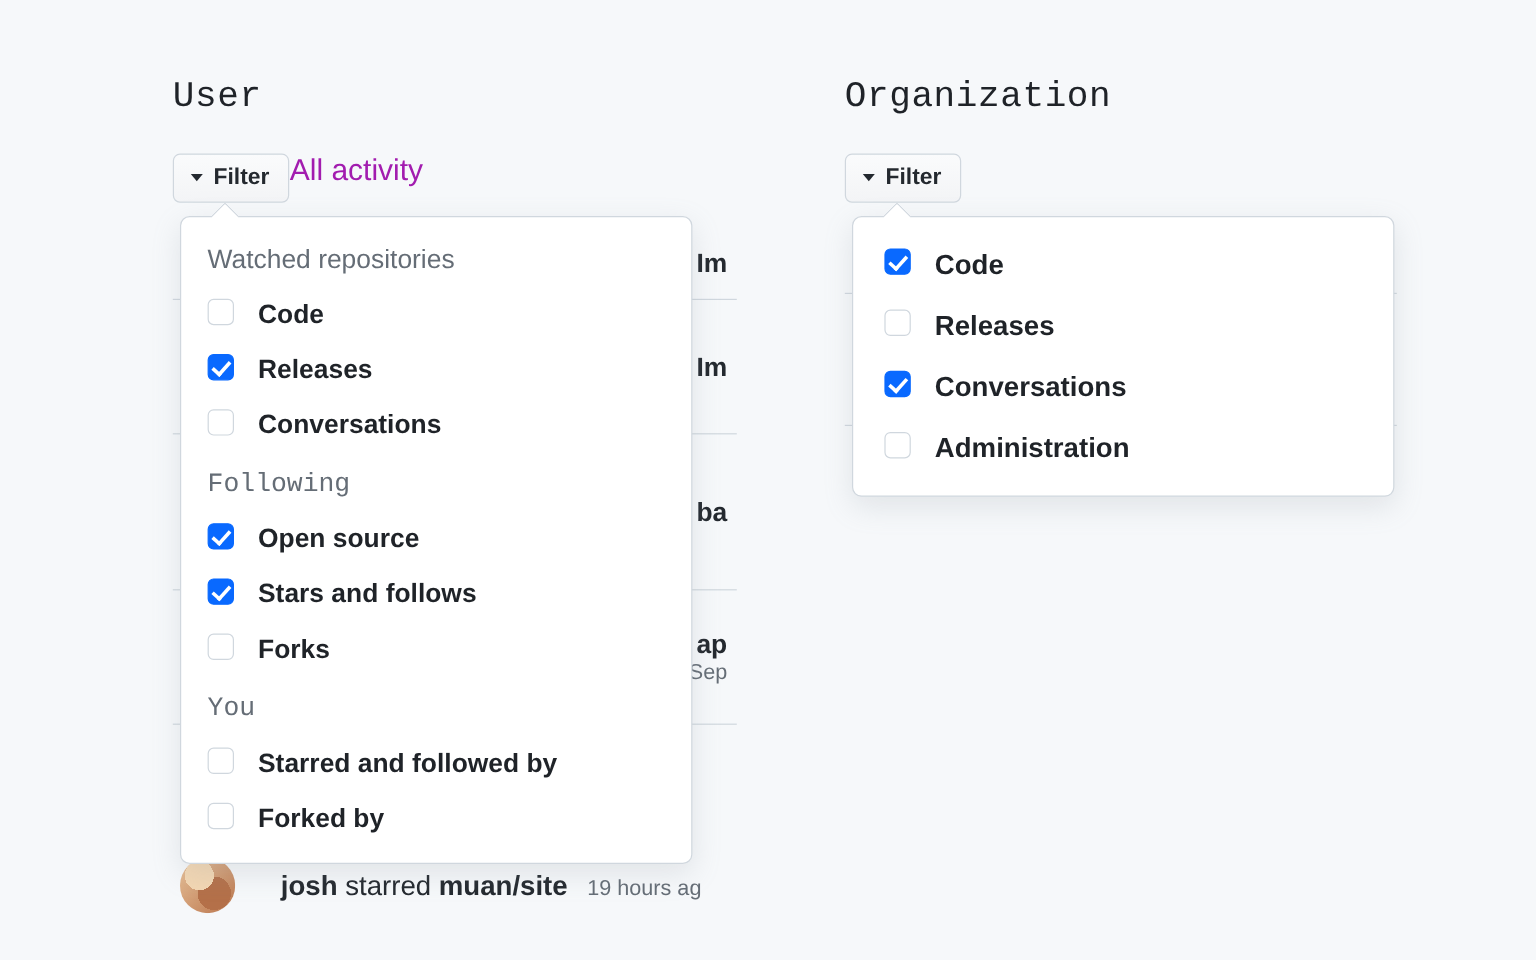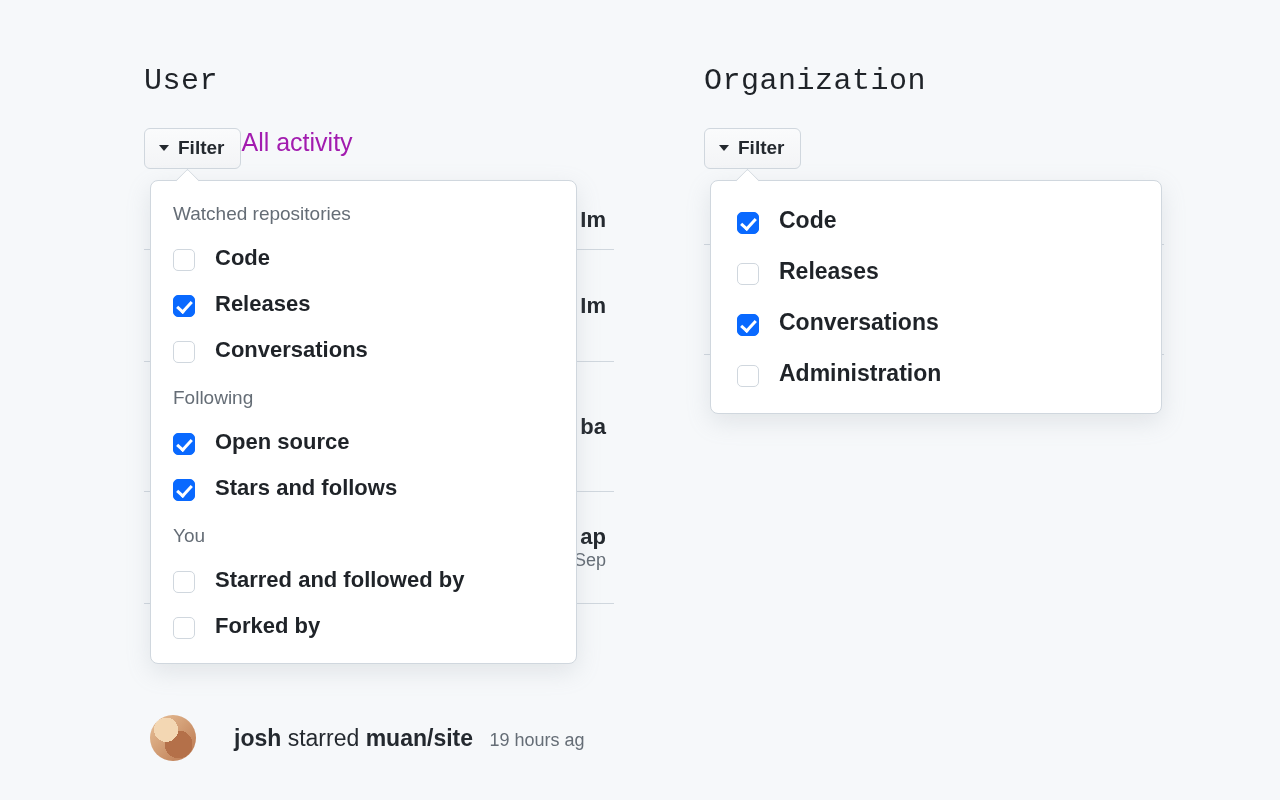--- a/index.html
+++ b/index.html
@@ -75,30 +75,30 @@
       background: #fff;
       border-left: 1px solid #d0d7de;
       border-top: 1px solid #d0d7de;
       transform: rotate(45deg);
       border-top-left-radius: 2px;
     }
     .dd-user { left: 150px; top: 180px; width: 427px; }
     .dd-org  { left: 710px; top: 180px; width: 452px; }
 
     .group-label {
-      font-size: 19px;
+      font-size: 22px;
       color: #656d76;
       padding: 8px 22px 10px;
       font-weight: 400;
     }
-    .group-label.tight-top { padding-top: 14px; }
+    .group-label.tight-top { padding-top: 14px; font-family: Liberation Mono, monospace; }
 
     .item {
       display: flex;
-      align-items: flex-end;
+      align-items: flex-start;
       gap: 20px;
       padding: 10px 22px;
       font-size: 22px;
       font-weight: 600;
       color: #1f2328;
       cursor: pointer;
     }
     .dd-org .item { font-size: 23px; padding: 12px 26px; }
 
     .cb {
@@ -242,20 +242,24 @@
 
     <div class="group-label tight-top">Following</div>
     <div class="item">
       <span class="cb checked"></span>
       <span>Open source</span>
     </div>
     <div class="item">
       <span class="cb checked"></span>
       <span>Stars and follows</span>
     </div>
+    <div class="item">
+      <span class="cb"></span>
+      <span>Forks</span>
+    </div>
 
     <div class="group-label tight-top">You</div>
     <div class="item">
       <span class="cb"></span>
       <span>Starred and followed by</span>
     </div>
     <div class="item">
       <span class="cb"></span>
       <span>Forked by</span>
     </div>

